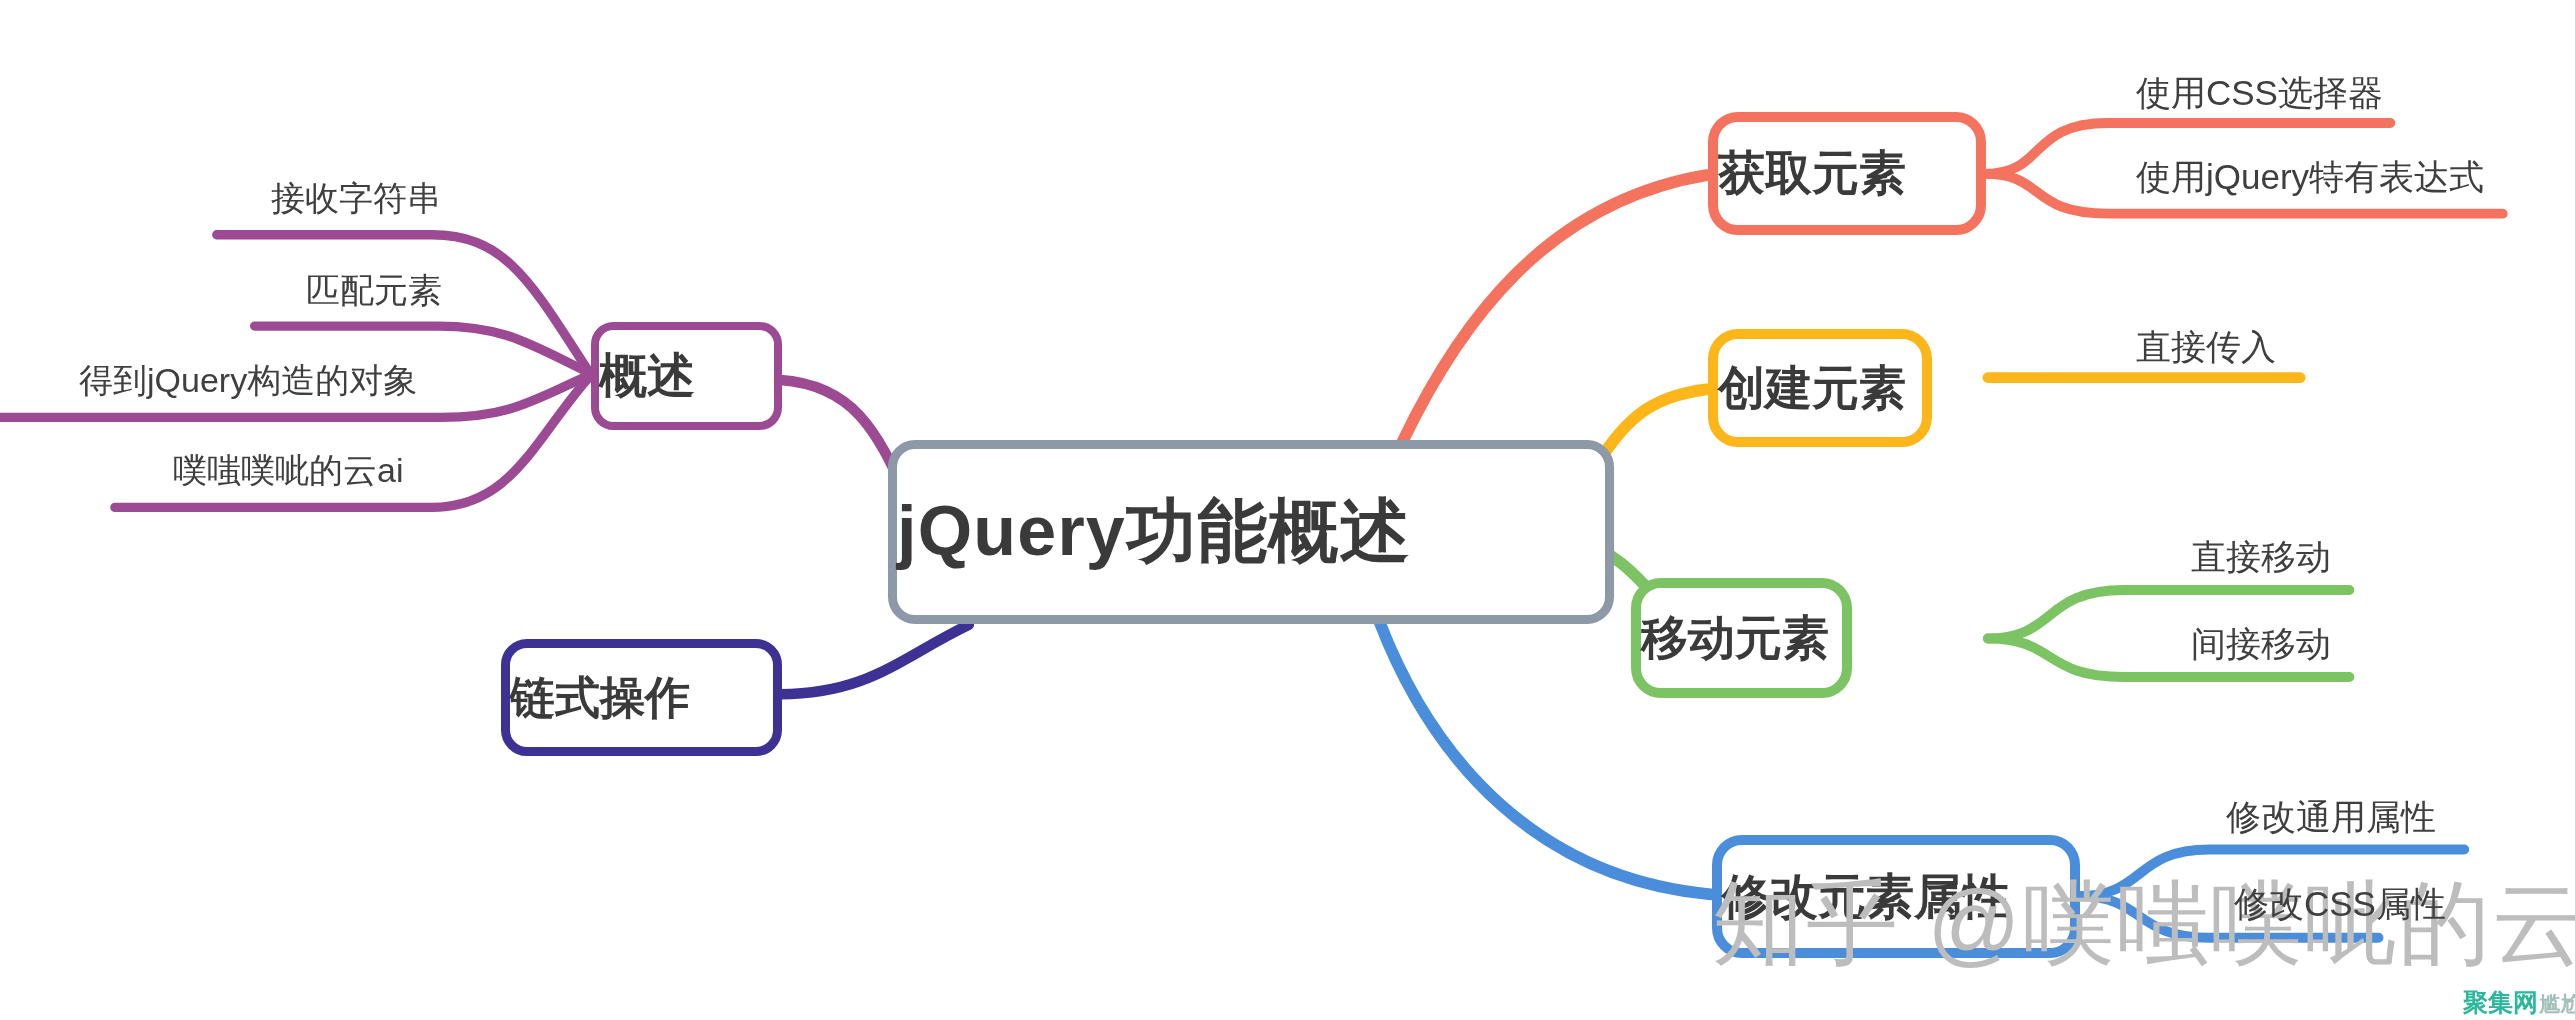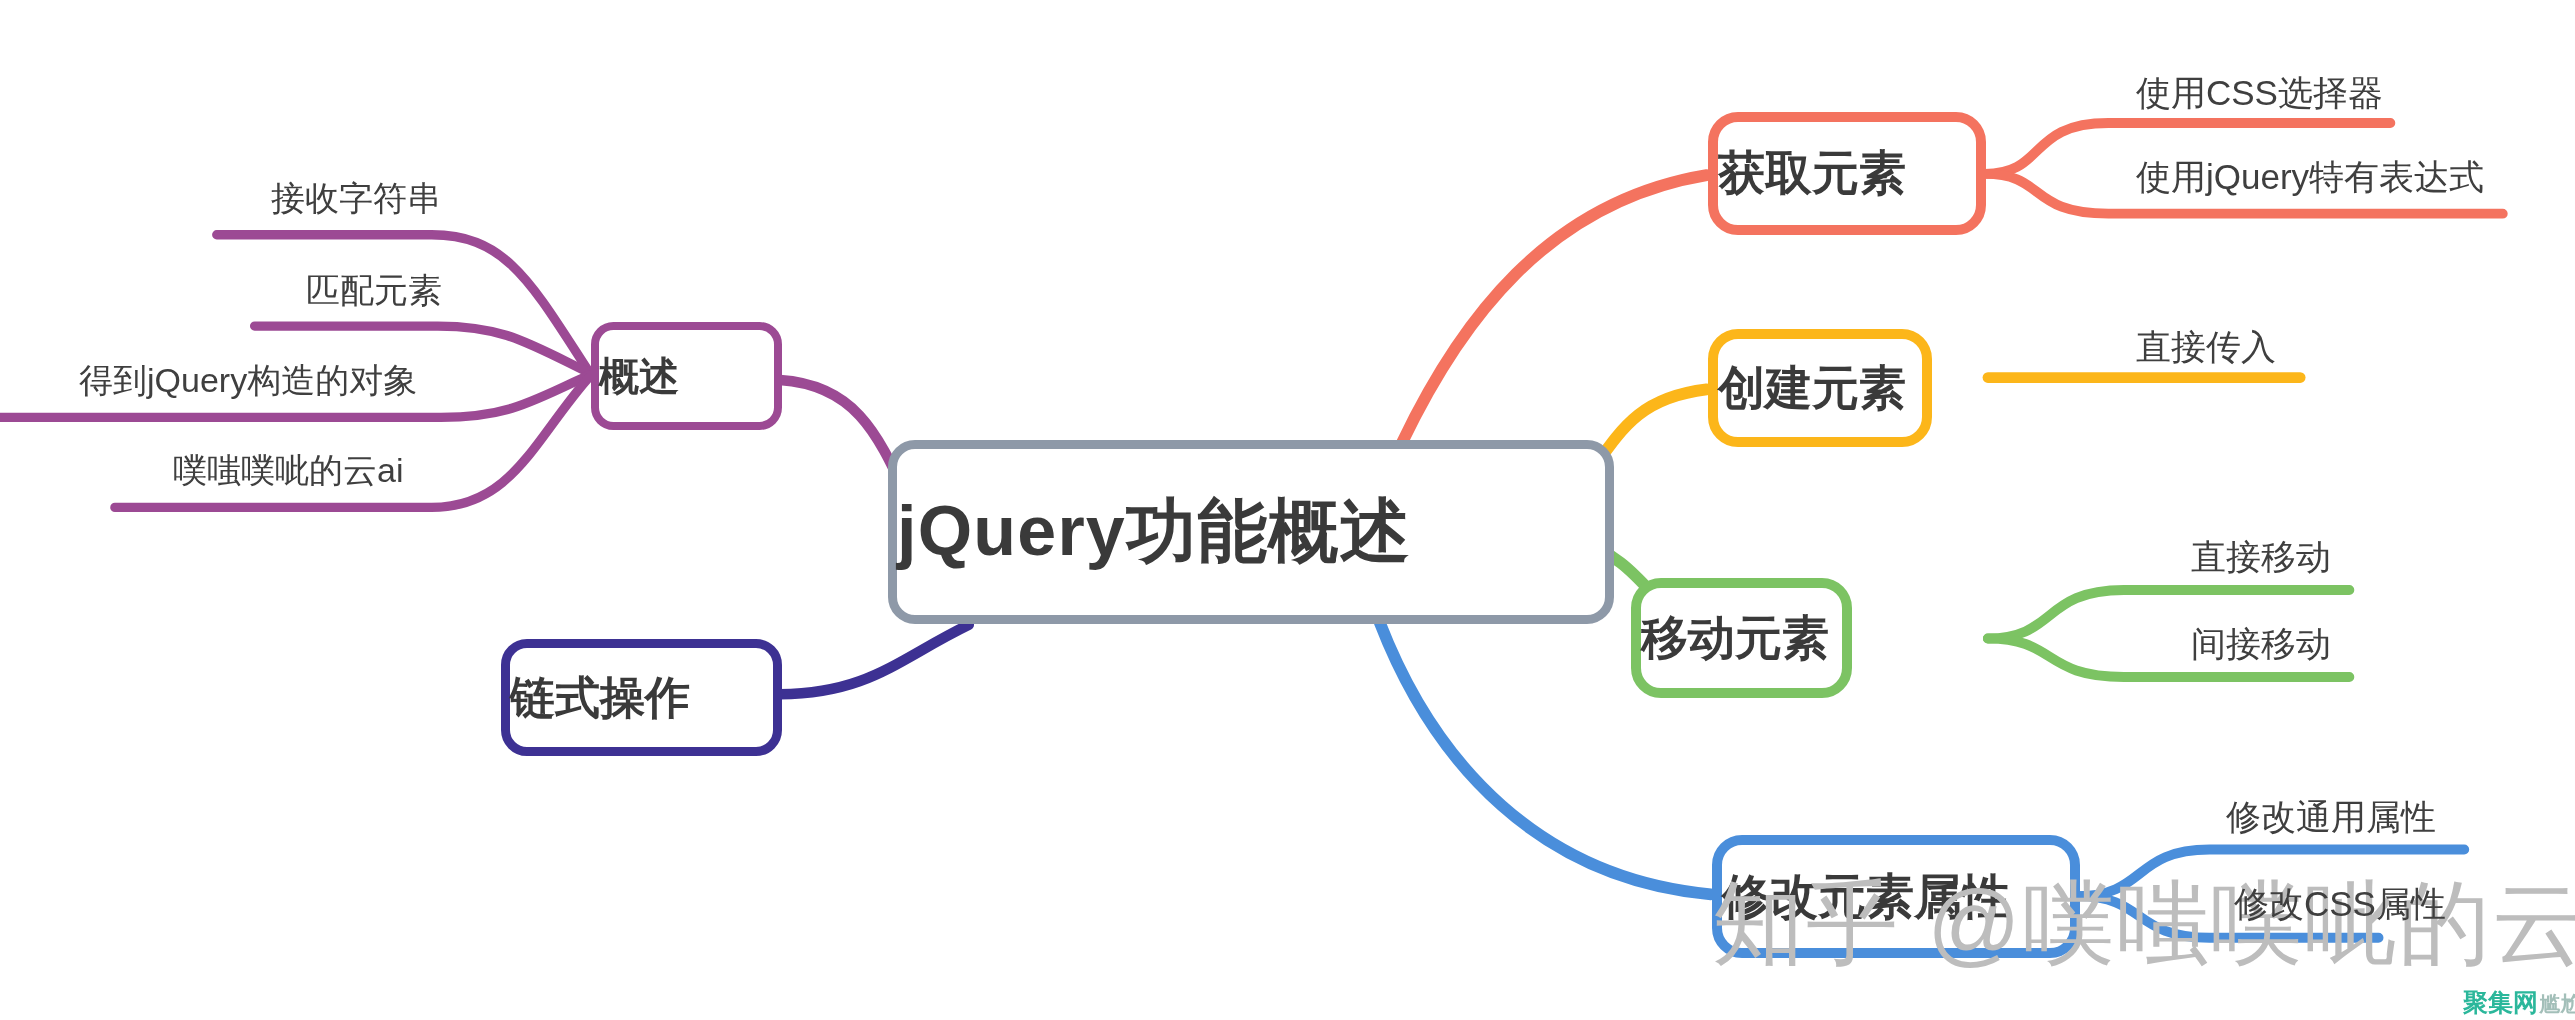--- a/index.html
+++ b/index.html
@@ -21,21 +21,21 @@
     font-weight:bold;
     white-space:nowrap;
   }
   .node-root{
     left:888px;top:440px;width:726px;height:184px;
     border:9.3px solid #8e99a8;border-radius:27px;
     font-size:70px;letter-spacing:1.2px;z-index:20;
   }
   .node-overview{
     left:591px;top:322px;width:191px;height:108px;
-    border:8px solid #9c4a94;border-radius:22.4px;font-size:40px;
+    border:8px solid #9c4a94;border-radius:22.4px;font-size:48px;
   }
   .node-chain{
     left:501px;top:639px;width:281px;height:117px;
     border:9.3px solid #3d3193;border-radius:26px;font-size:45px;
   }
   .node-get{
     left:1708px;top:112px;width:278px;height:123px;
     border:10px solid #f4735f;border-radius:30px;font-size:47px;
   }
   .node-create{

